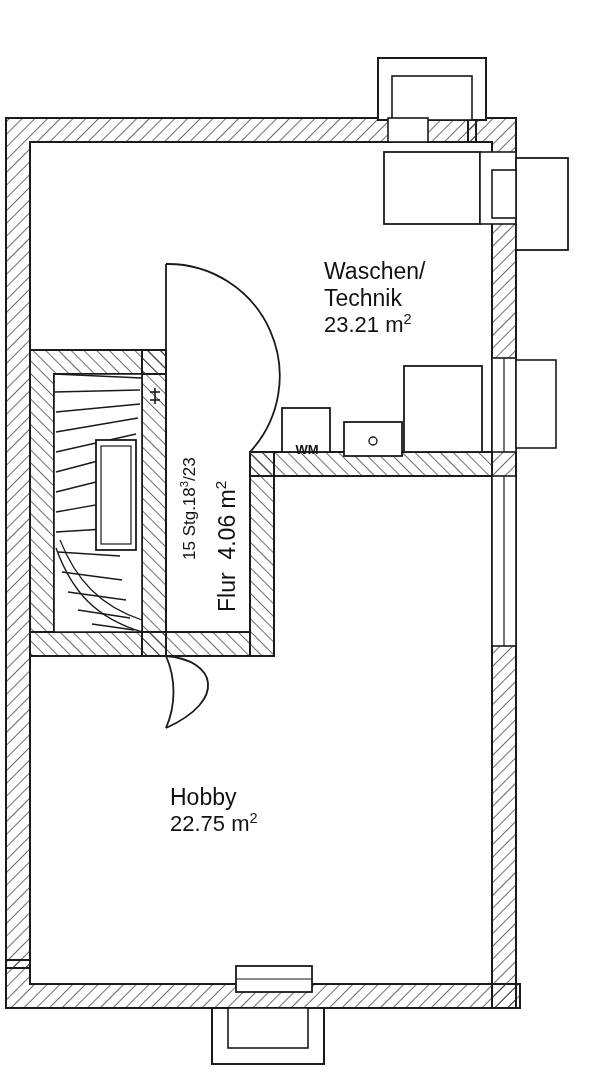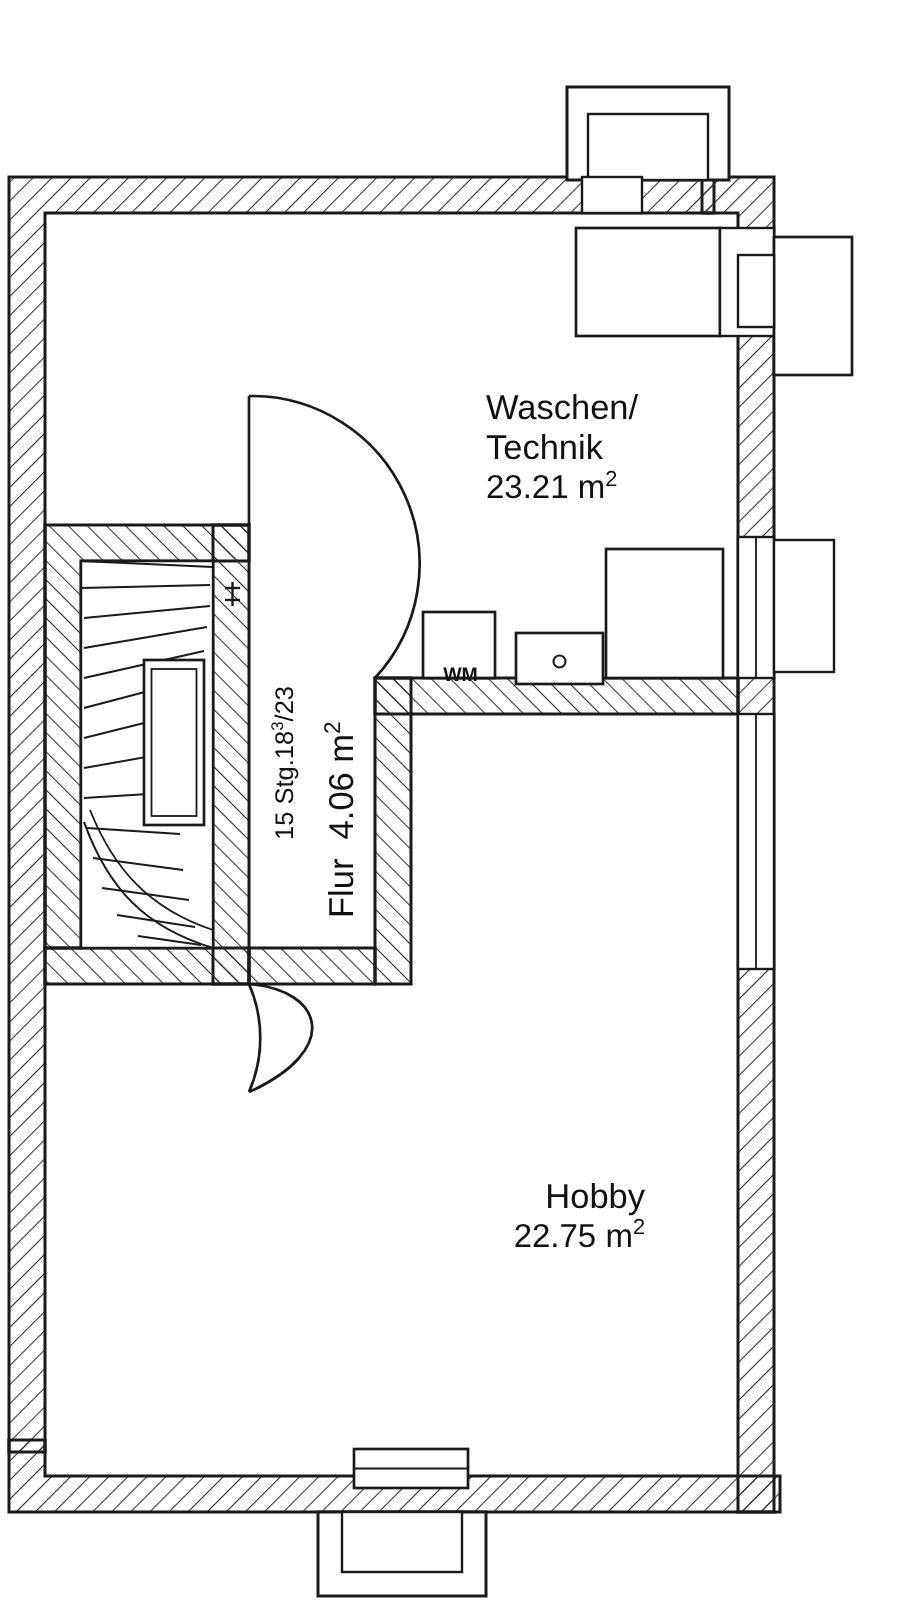--- a/index.html
+++ b/index.html
@@ -17,21 +17,21 @@
   }
   #floorplan {
     position: absolute;
     left: 0;
     top: 0;
     width: 608px;
     height: 1080px;
   }
   .room-label {
     position: absolute;
-    text-align: right;
+    text-align: left;
     font-family: "Liberation Sans", sans-serif;
     color: #111111;
     white-space: nowrap;
     line-height: 1.18;
   }
   .room-label .name {
     display: block;
     font-size: 23px;
   }
   .room-label .area {

